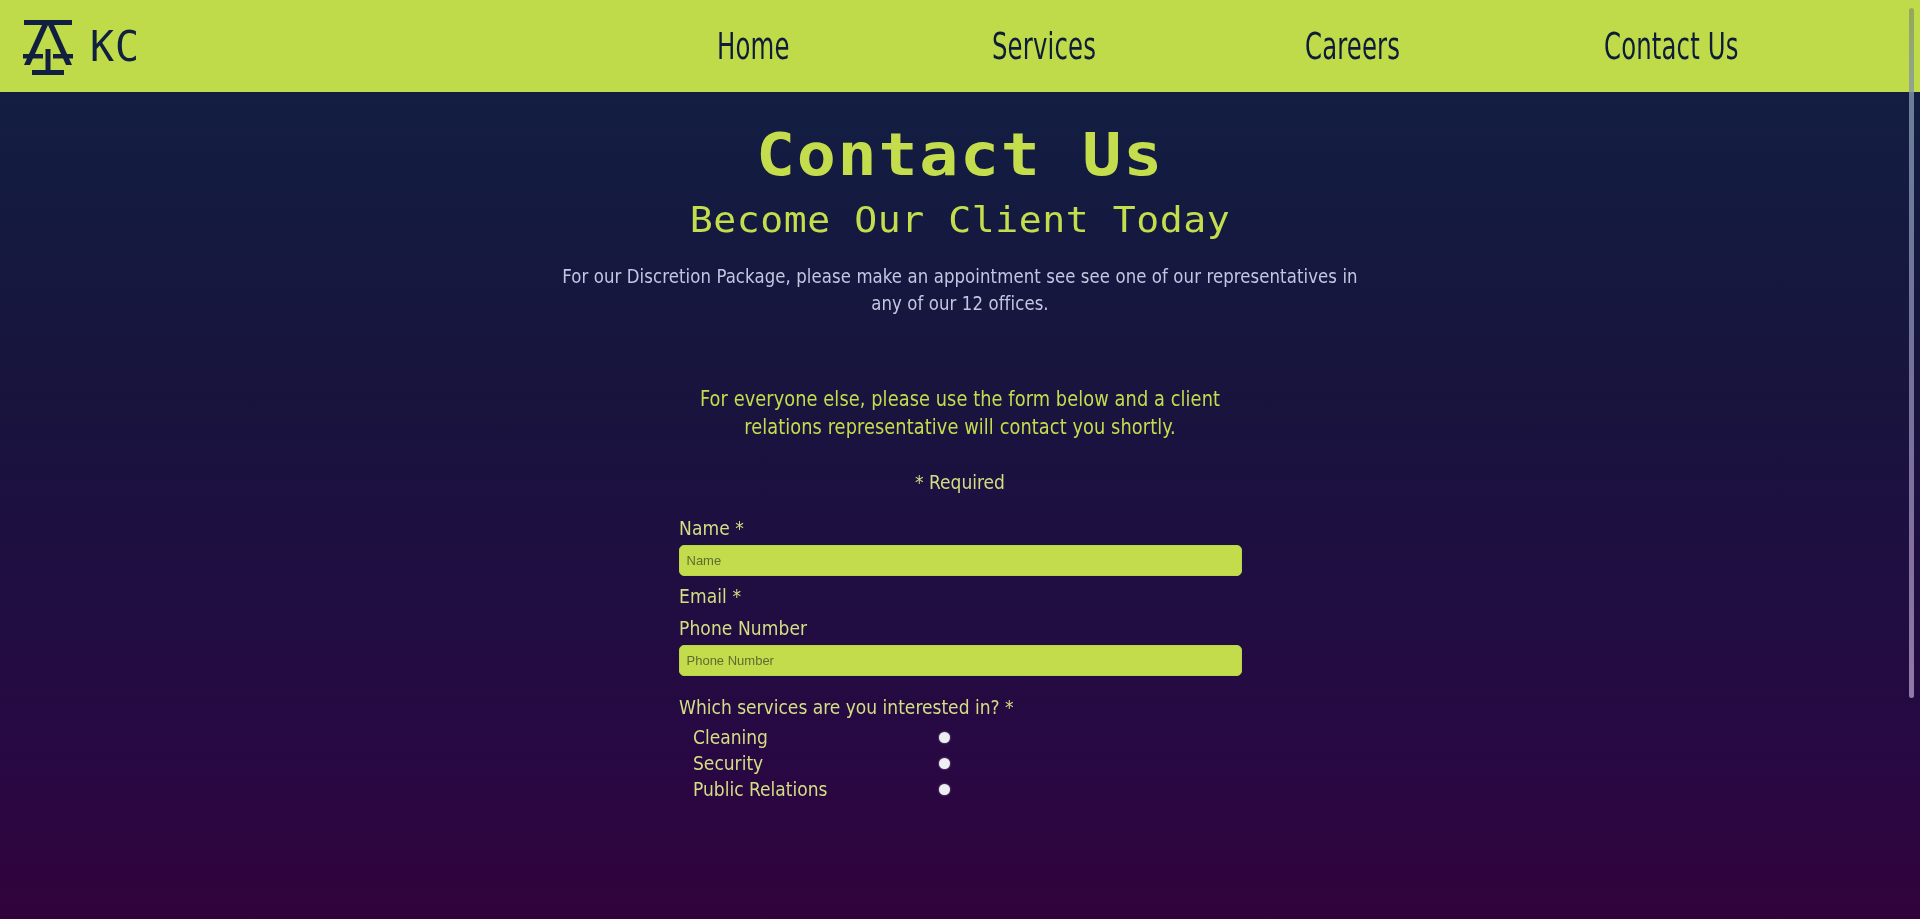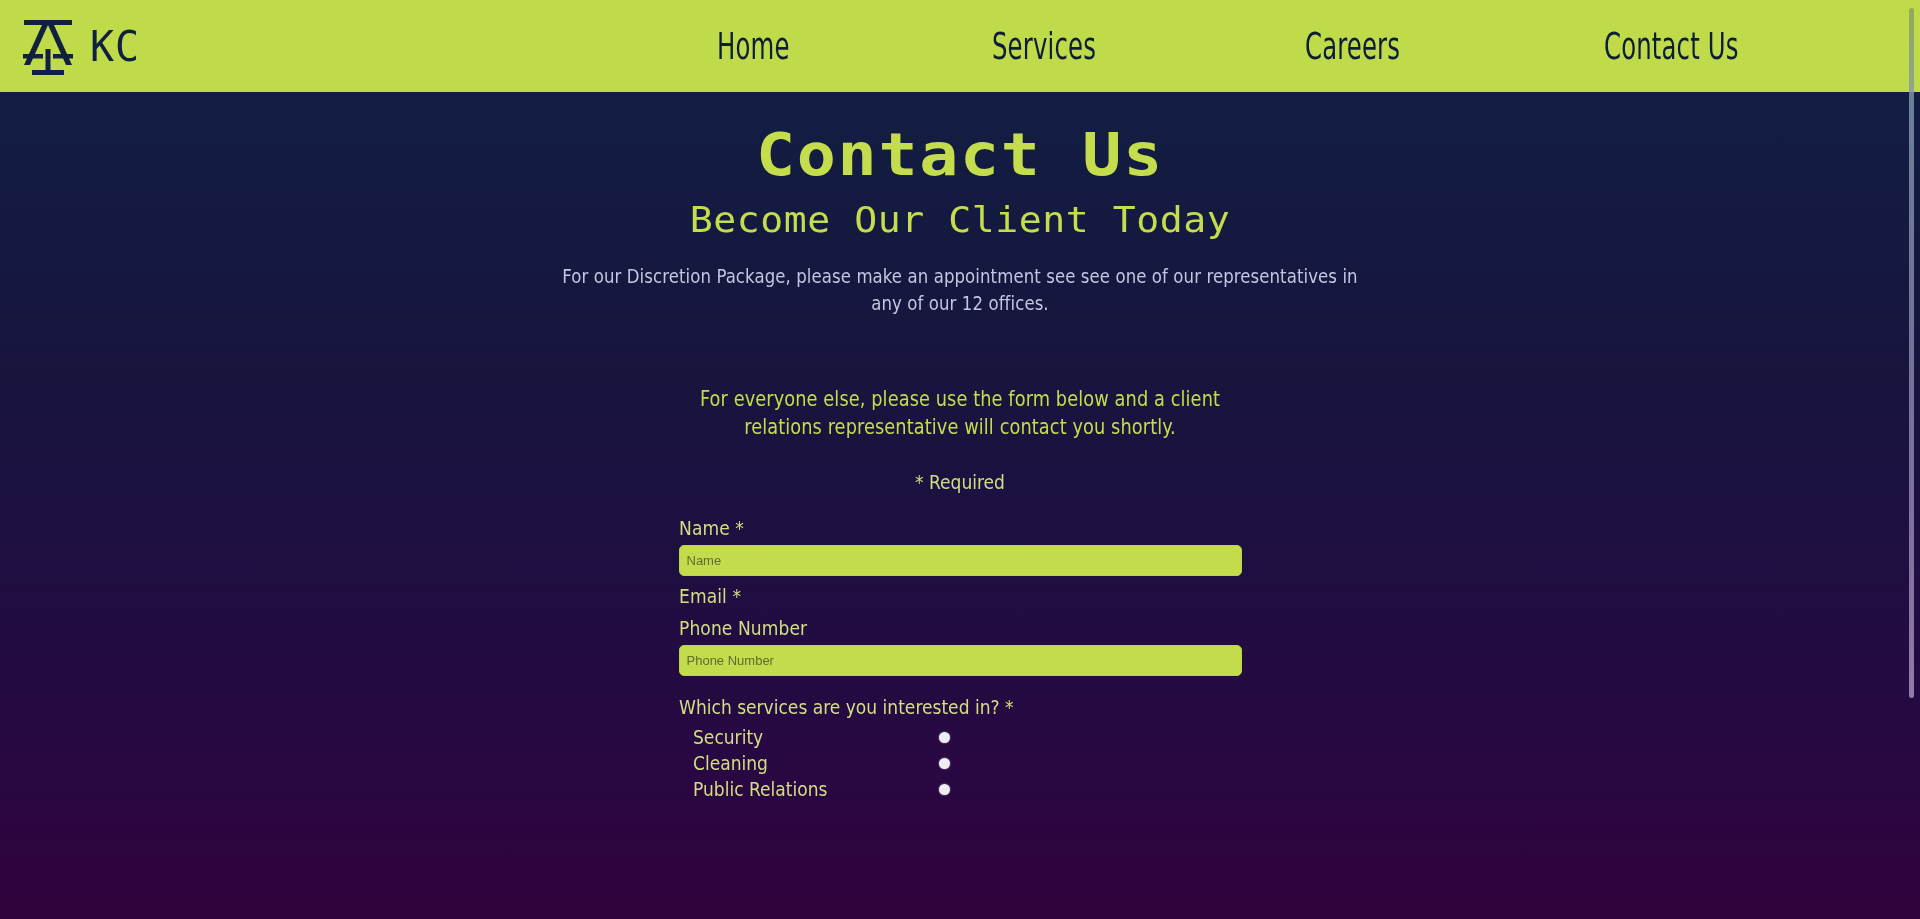--- a/index.html
+++ b/index.html
@@ -316,26 +316,26 @@
 
       <div class="field-group">
         <label class="field-label">Phone Number</label>
         <input class="text-input" type="text" placeholder="Phone Number" style="">
       </div>
 
       <div>
         <span id="services-question">Which services are you interested in? *</span>
 
         <div class="radio-row">
-          <span class="radio-label">Security</span>
+          <span class="radio-label">Cleaning</span>
           <span class="radio-dot"></span>
         </div>
 
         <div class="radio-row">
-          <span class="radio-label">Cleaning</span>
+          <span class="radio-label">Security</span>
           <span class="radio-dot"></span>
         </div>
 
         <div class="radio-row">
           <span class="radio-label">Public Relations</span>
           <span class="radio-dot"></span>
         </div>
       </div>
 
     </form>

